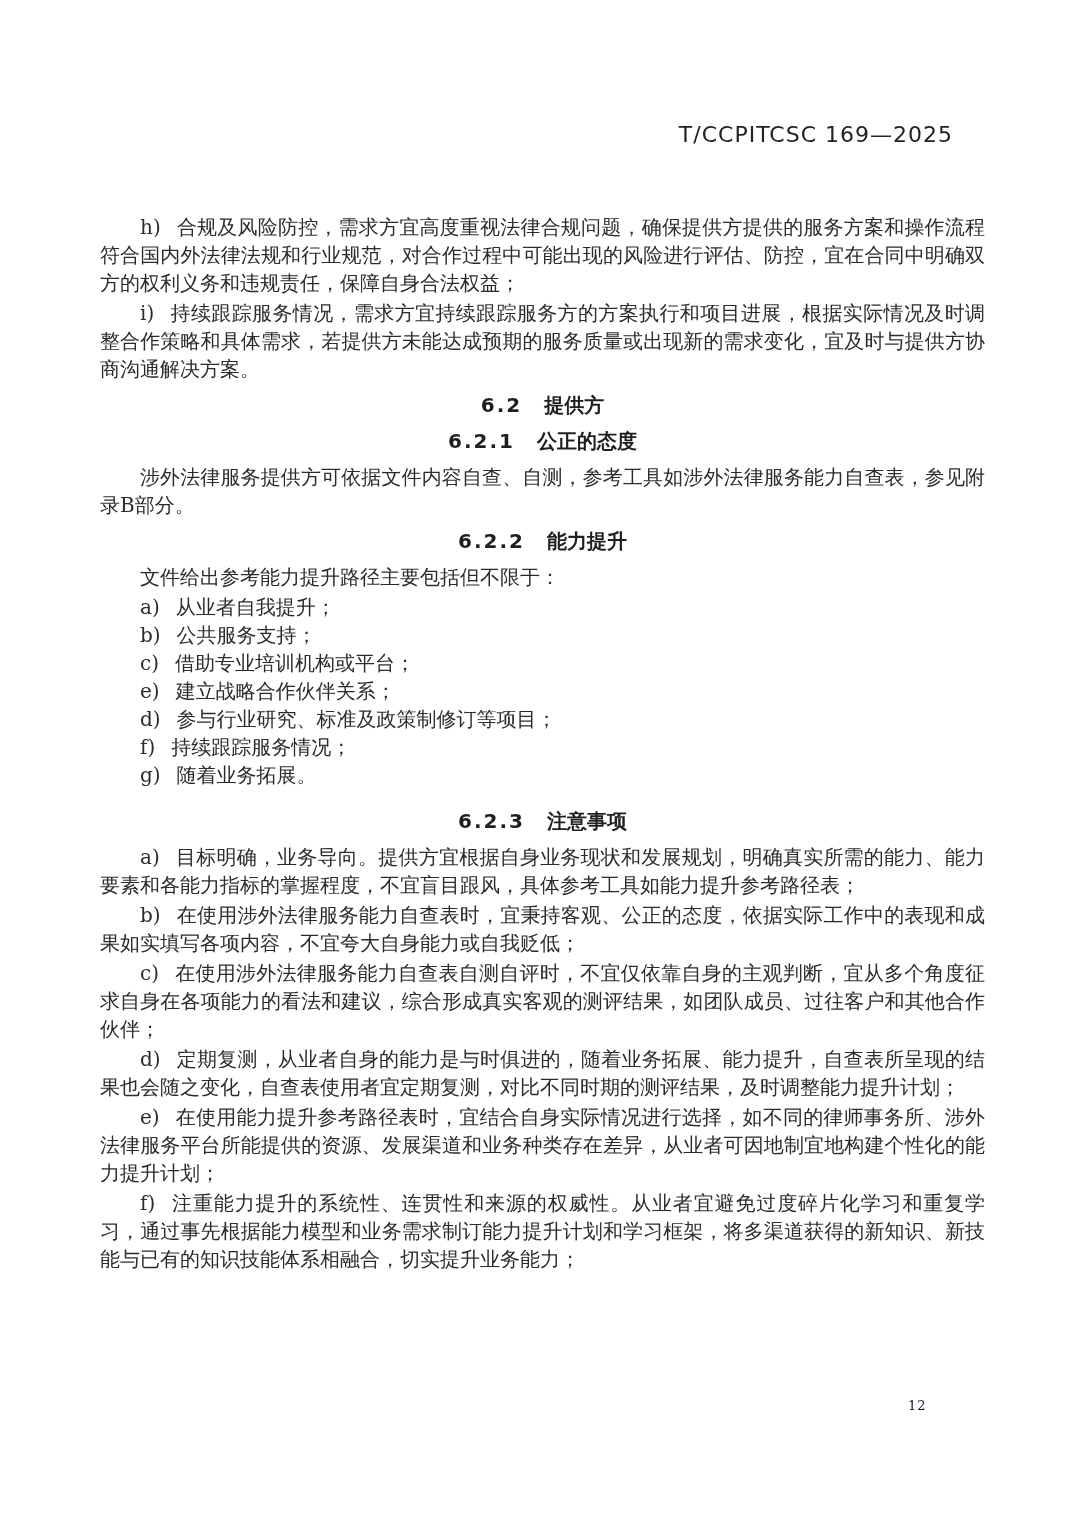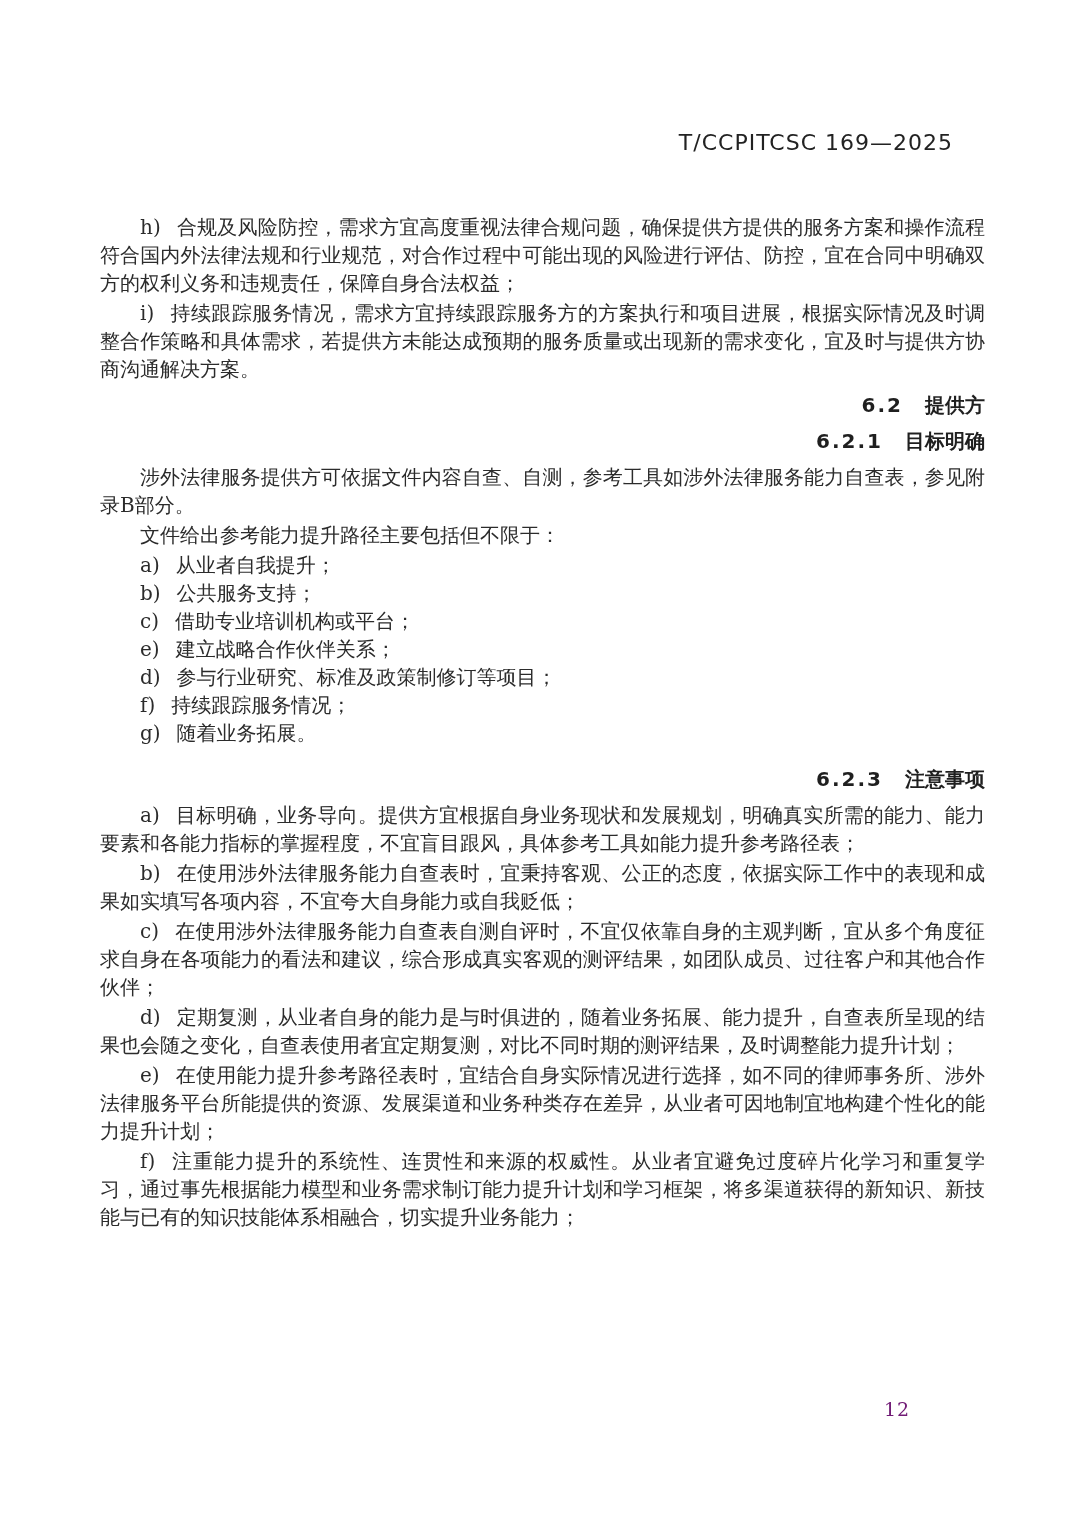--- a/index.html
+++ b/index.html
@@ -9,21 +9,21 @@
     width: 1080px;
     height: 1527px;
     margin: 0 auto;
     background: #ffffff;
     color: #2b2b2b;
     font-family: "DejaVu Serif", "Liberation Serif", serif;
     overflow: hidden;
   }
   .doc-number {
     position: absolute;
-    top: 130px;
+    top: 122px;
     right: 127px;
     font-family: "DejaVu Sans", "Liberation Sans", sans-serif;
     font-size: 22px;
     letter-spacing: 1px;
     color: #222222;
   }
   .content {
     position: absolute;
     left: 100px;
     top: 213px;
@@ -39,61 +39,62 @@
   .marker {
     padding-right: 16px;
   }
   .heading {
     font-family: "DejaVu Sans", "Liberation Sans", sans-serif;
     font-weight: bold;
     font-size: 20px;
     line-height: 28px;
     margin-top: 8px;
     margin-bottom: 8px;
-    text-align: right;
+    text-align: center;
     color: #1f1f1f;
   }
   .heading .h-num {
     letter-spacing: 2px;
     margin-right: 22px;
   }
   .item-list .para {
     margin-bottom: 0;
   }
   .item-list {
     margin-bottom: 18px;
   }
   .page-number {
     position: absolute;
     top: 1398px;
-    left: 884px;
-    font-size: 19px;
+    left: 908px;
+    font-size: 13px;
     letter-spacing: 1px;
-    color: #701a75;
+    color: #0f172a;
   }
 </style>
 </head>
 <body>
 
 <div class="page">
 
   <div class="doc-number">T/CCPITCSC 169—2025</div>
 
   <div class="content">
 
     <p class="para"><span class="marker">h)</span><span>合规及风险防控，需求方宜高度重视法律合规问题，确保提供方提供的服务方案和操作流程符合国内外法律法规和行业规范，对合作过程中可能出现的风险进行评估、防控，宜在合同中明确双方的权利义务和违规责任，保障自身合法权益；</span></p>
 
     <p class="para"><span class="marker">i)</span><span>持续跟踪服务情况，需求方宜持续跟踪服务方的方案执行和项目进展，根据实际情况及时调整合作策略和具体需求，若提供方未能达成预期的服务质量或出现新的需求变化，宜及时与提供方协商沟通解决方案。</span></p>
 
     <div class="heading"><span class="h-num">6.2</span><span>提供方</span></div>
 
-    <div class="heading"><span class="h-num">6.2.1</span><span>目标明确</span></div>
+    <div class="heading"><span class="h-num">6.2.1</span><span>公正的态度</span></div>
 
     <p class="para">涉外法律服务提供方可依据文件内容自查、自测，参考工具如涉外法律服务能力自查表，参见附录B部分。</p>
 
+    <div class="heading"><span class="h-num">6.2.2</span><span>能力提升</span></div>
 
 
     <p class="para">文件给出参考能力提升路径主要包括但不限于：</p>
 
     <div class="item-list">
       <p class="para"><span class="marker">a)</span><span>从业者自我提升；</span></p>
       <p class="para"><span class="marker">b)</span><span>公共服务支持；</span></p>
       <p class="para"><span class="marker">c)</span><span>借助专业培训机构或平台；</span></p>
       <p class="para"><span class="marker">e)</span><span>建立战略合作伙伴关系；</span></p>
       <p class="para"><span class="marker">d)</span><span>参与行业研究、标准及政策制修订等项目；</span></p>

